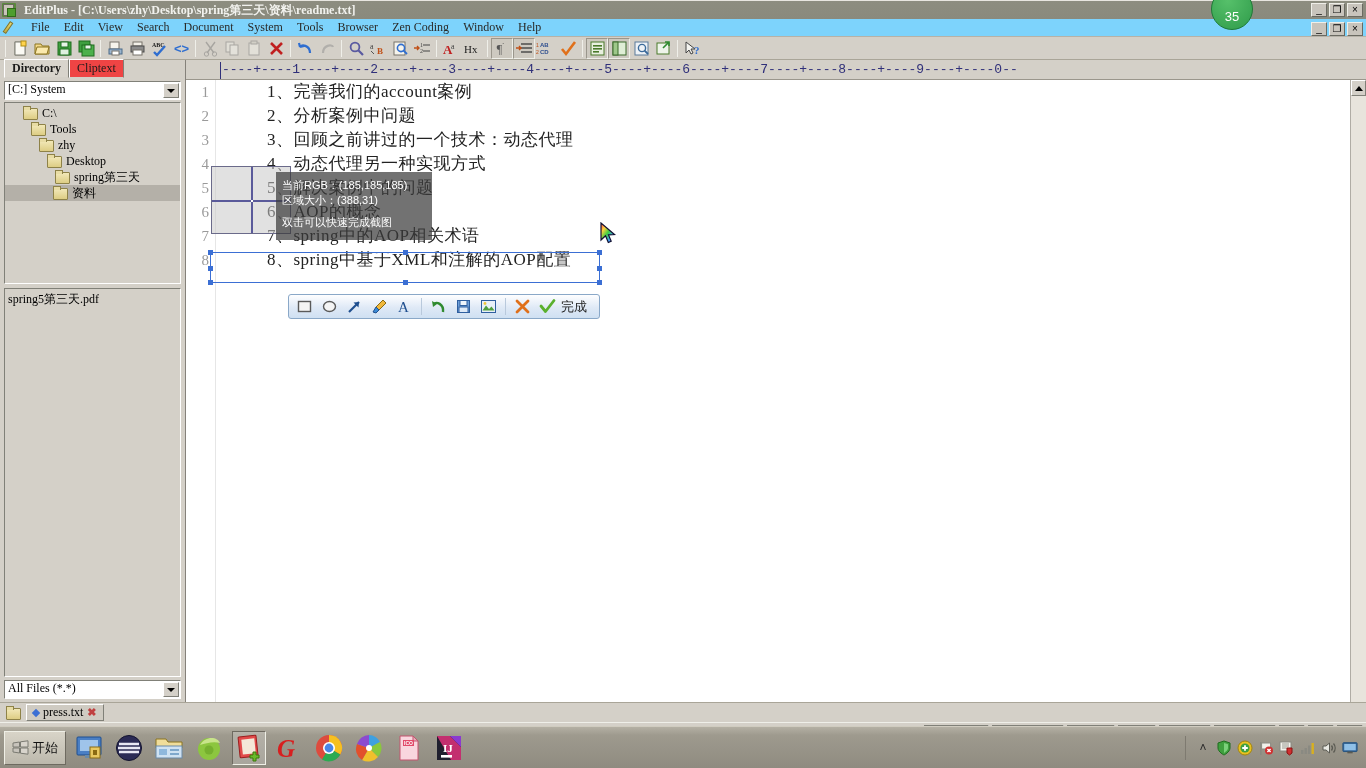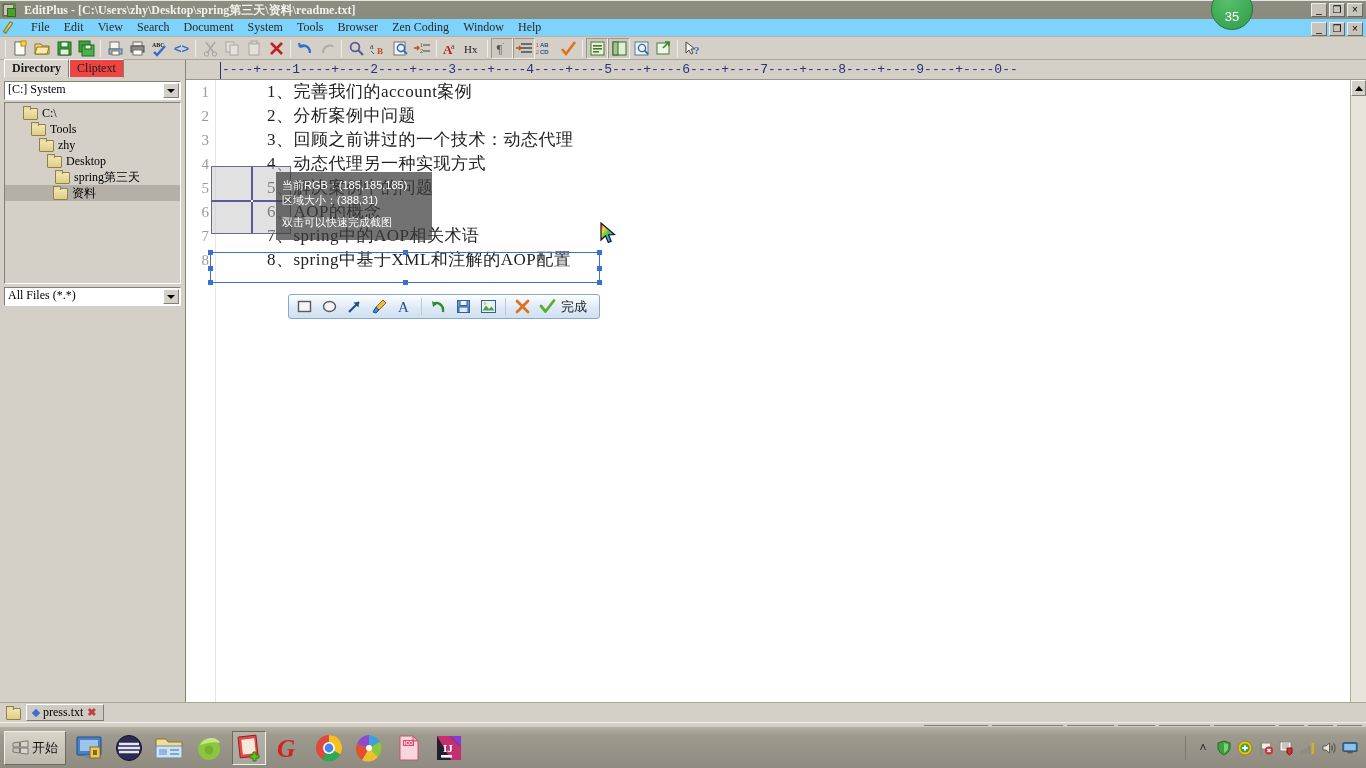--- a/index.html
+++ b/index.html
@@ -715,20 +715,23 @@
           <div class="trow" style="padding-left:50px">
             <span class="folder"></span>
             <span>spring第三天</span>
           </div>
           <div class="trow sel" style="padding-left:48px">
             <span class="folder"></span>
             <span>资料</span>
           </div>
         </div>
 
+        <div class="filelist">
+          <div class="frow">spring5第三天.pdf</div>
+        </div>
 
         <div class="combo filter-combo">
           <div class="cval">All Files (*.*)</div>
           <div class="cbtn">
               <span class="arrow-dn"></span>
             </div>
         </div>
       </div>
 
       <div class="editorpane">

